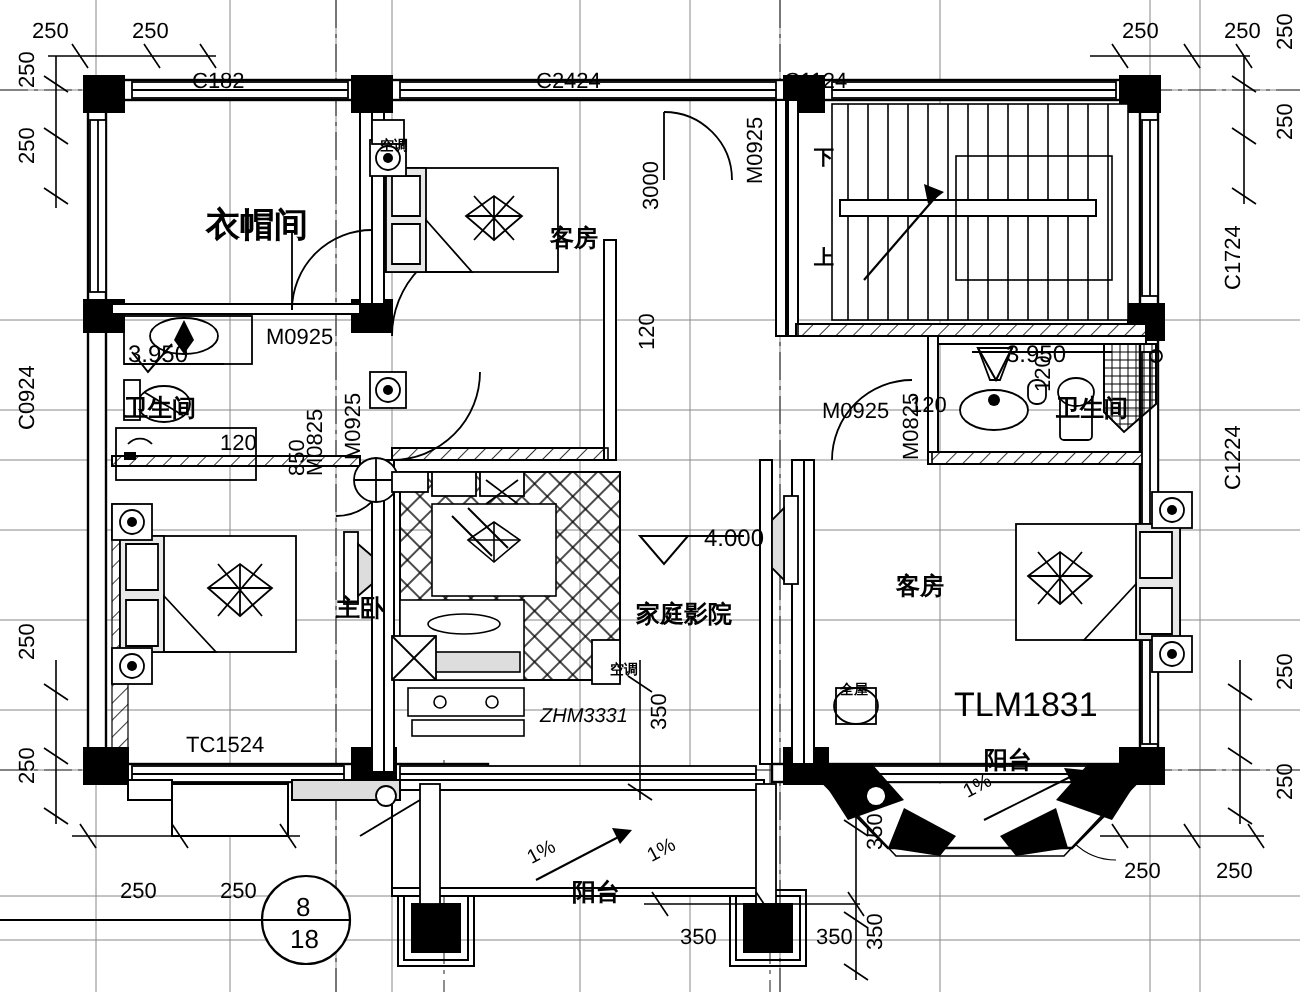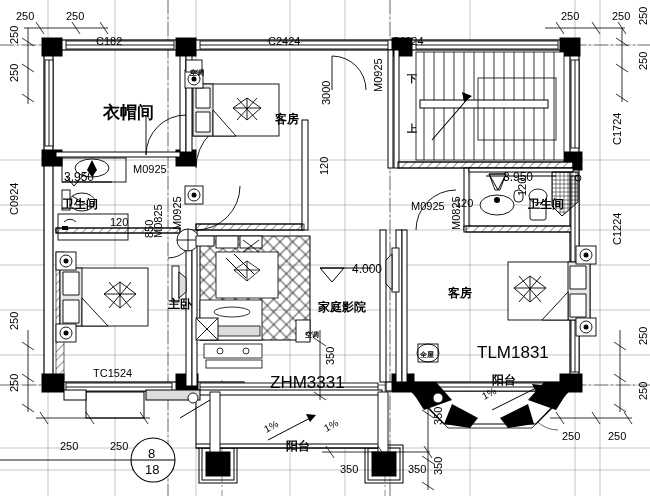--- a/index.html
+++ b/index.html
@@ -438,21 +438,21 @@
       <div class="lbl" style="left: 611px; top: 145px; font-size: 11px; transform-origin: 0px 0px; transform: rotate(-90deg);">C1724</div>
       <div class="lbl" style="left: 611px; top: 245px; font-size: 11px; transform-origin: 0px 0px; transform: rotate(-90deg);">C1224</div>
       <div class="lbl" style="left: 133px; top: 163px; font-size: 11px;">M0925</div>
       <div class="lbl" style="left: 171px; top: 230px; font-size: 11px; transform-origin: 0px 0px; transform: rotate(-90deg);">M0925</div>
       <div class="lbl" style="left: 152px; top: 238px; font-size: 11px; transform-origin: 0px 0px; transform: rotate(-90deg);">M0825</div>
       <div class="lbl" style="left: 372px; top: 92px; font-size: 11px; transform-origin: 0px 0px; transform: rotate(-90deg);">M0925</div>
       <div class="lbl" style="left: 450px; top: 230px; font-size: 11px; transform-origin: 0px 0px; transform: rotate(-90deg);">M0825</div>
       <div class="lbl" style="left: 411px; top: 200px; font-size: 11px;">M0925</div>
       <div class="lbl" style="left: 93px; top: 367px; font-size: 11px;">TC1524</div>
       <div class="lbl" style="left: 477px; top: 343px; font-size: 17px;">TLM1831</div>
-      <div class="lbl" style="left: 270px; top: 373px; font-size: 17px;">ZHM3331</div>
+      <div class="lbl" style="left: 270px; top: 353px; font-size: 10px; font-style: italic;">ZHM3331</div>
       <div class="lbl" style="left: 16px; top: 10px; font-size: 11px;">250</div>
       <div class="lbl" style="left: 66px; top: 10px; font-size: 11px;">250</div>
       <div class="lbl" style="left: 8px; top: 44px; font-size: 11px; transform-origin: 0px 0px; transform: rotate(-90deg);">250</div>
       <div class="lbl" style="left: 8px; top: 82px; font-size: 11px; transform-origin: 0px 0px; transform: rotate(-90deg);">250</div>
       <div class="lbl" style="left: 561px; top: 10px; font-size: 11px;">250</div>
       <div class="lbl" style="left: 612px; top: 10px; font-size: 11px;">250</div>
       <div class="lbl" style="left: 637px; top: 25px; font-size: 11px; transform-origin: 0px 0px; transform: rotate(-90deg);">250</div>
       <div class="lbl" style="left: 637px; top: 70px; font-size: 11px; transform-origin: 0px 0px; transform: rotate(-90deg);">250</div>
       <div class="lbl" style="left: 8px; top: 330px; font-size: 11px; transform-origin: 0px 0px; transform: rotate(-90deg);">250</div>
       <div class="lbl" style="left: 8px; top: 392px; font-size: 11px; transform-origin: 0px 0px; transform: rotate(-90deg);">250</div>
@@ -473,18 +473,18 @@
       <div class="lbl" style="left: 432px; top: 425px; font-size: 11px; transform-origin: 0px 0px; transform: rotate(-90deg);">350</div>
       <div class="lbl" style="left: 432px; top: 475px; font-size: 11px; transform-origin: 0px 0px; transform: rotate(-90deg);">350</div>
       <div class="lbl" style="left: 324px; top: 365px; font-size: 11px; transform-origin: 0px 0px; transform: rotate(-90deg);">350</div>
       <div class="lbl" style="left: 262px; top: 425px; font-size: 10px; transform-origin: 0px 0px; transform: rotate(-28deg);">1%</div>
       <div class="lbl" style="left: 322px; top: 424px; font-size: 10px; transform-origin: 0px 0px; transform: rotate(-28deg);">1%</div>
       <div class="lbl" style="left: 480px; top: 392px; font-size: 10px; transform-origin: 0px 0px; transform: rotate(-28deg);">1%</div>
       <div class="lbl cn" style="left: 407px; top: 72px; font-size: 10px;">下</div>
       <div class="lbl cn" style="left: 407px; top: 122px; font-size: 10px;">上</div>
       <div class="lbl cn" style="left: 190px; top: 68px; font-size: 7px;">空调</div>
       <div class="lbl cn" style="left: 305px; top: 330px; font-size: 7px;">空调</div>
-      <div class="lbl cn" style="left: 420px; top: 350px; font-size: 7px; font-family: Liberation Mono, monospace;">全屋</div>
+      <div class="lbl cn" style="left: 420px; top: 340px; font-size: 7px; font-family: Liberation Mono, monospace;">全屋</div>
       <div class="lbl" style="left: 148px; top: 446px; font-size: 13px;">8</div>
       <div class="lbl" style="left: 145px; top: 462px; font-size: 13px;">18</div>
     </div>
 
 </div>
 
 </body></html>

